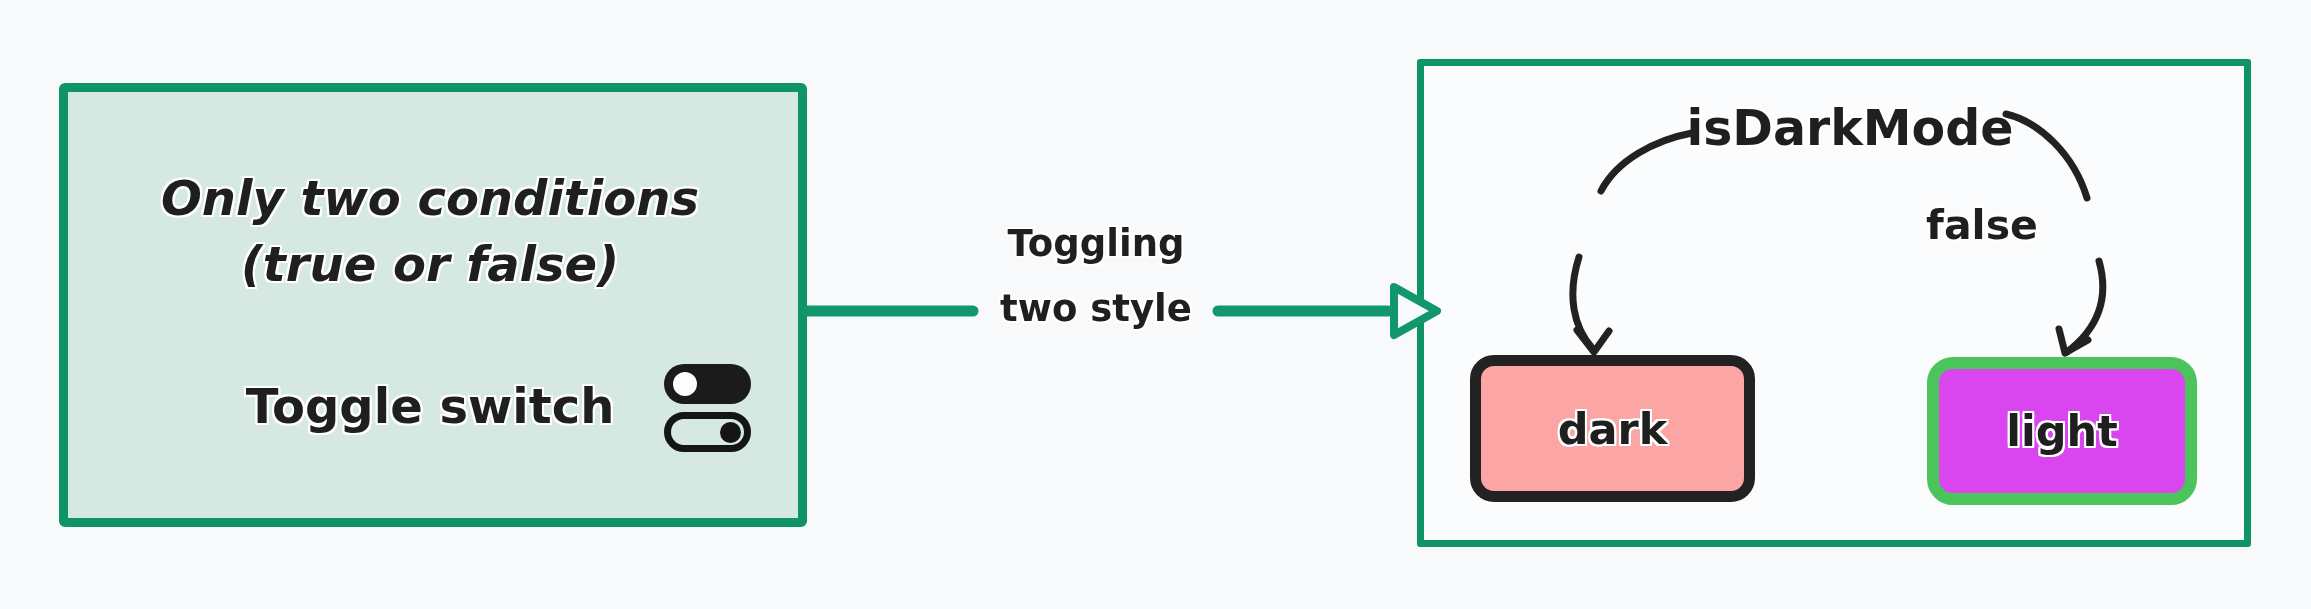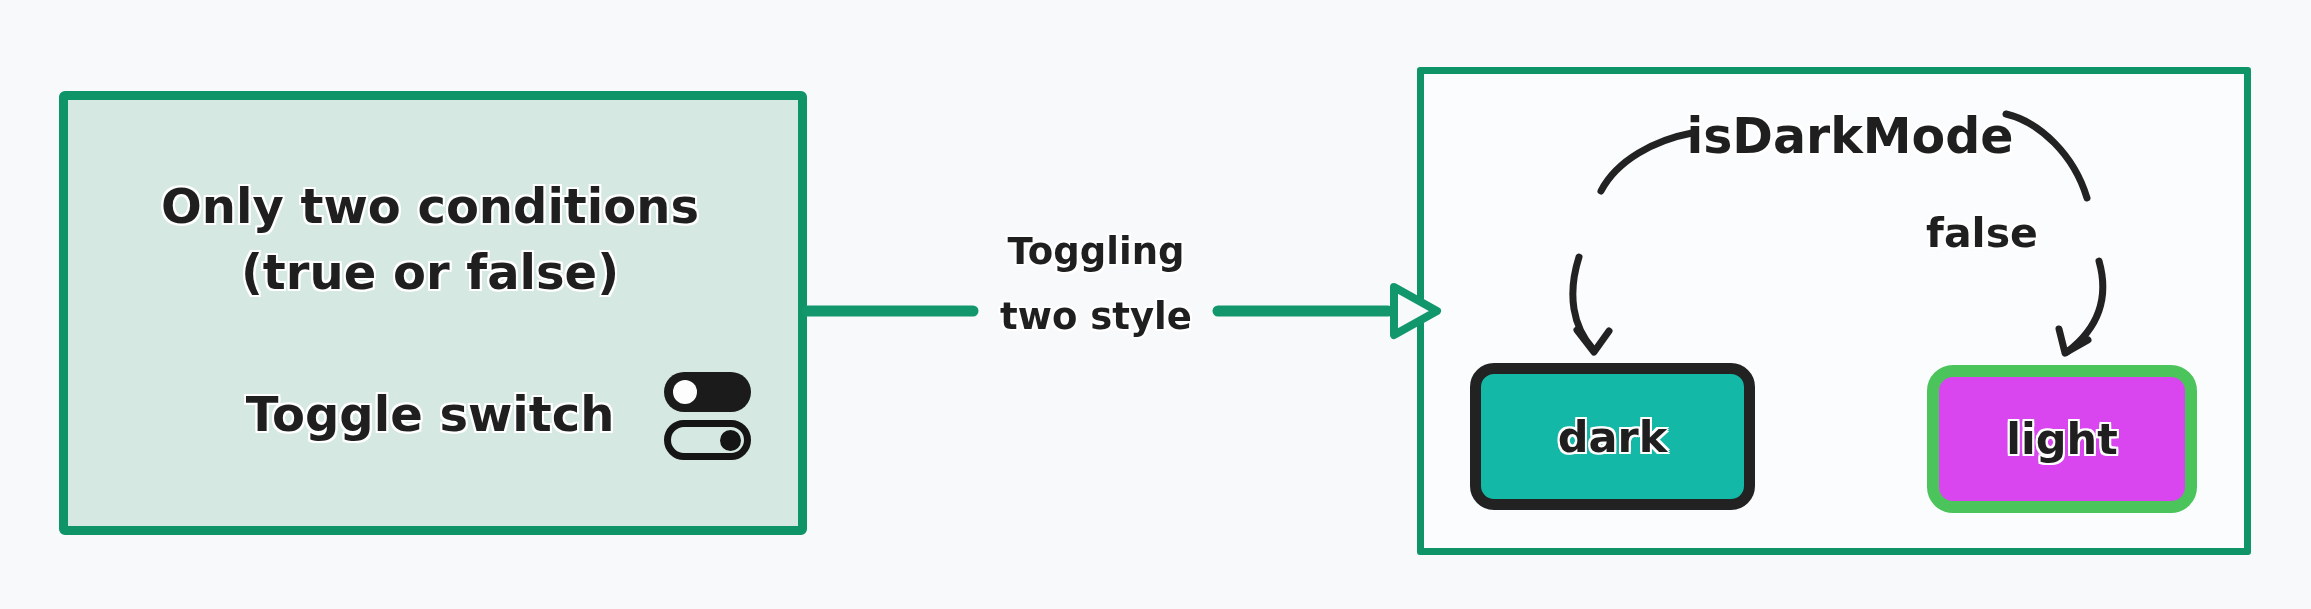--- a/index.html
+++ b/index.html
@@ -4,49 +4,49 @@
 <style>
   html,body{margin:0;padding:0;}
   .stage{
     position:relative;width:2311px;height:609px;background:#f7f9fa;
     overflow:hidden;font-family:"DejaVu Sans",sans-serif;font-weight:bold;color:#1f1f1f;
   }
   .halo{
     text-shadow:2px 0 0 #fff,-2px 0 0 #fff,0 2px 0 #fff,0 -2px 0 #fff,
                 2px 2px 0 #fff,-2px -2px 0 #fff,2px -2px 0 #fff,-2px 2px 0 #fff;
   }
-  .abs{position:absolute;margin-top:8px;}
+  .abs{position:absolute;}
   
   .left-panel{
     left:59px;top:83px;width:748px;height:444px;box-sizing:border-box;
     background:#d5e8e1;border:9px solid #0f9468;border-radius:6px;
   }
   .left-title{left:100px;top:165px;width:660px;text-align:center;
-    font-size:48px;line-height:66px;}
+    font-size:48px;line-height:66px;font-style:italic;}
   .toggle-row-label{left:150px;top:378px;width:560px;text-align:center;font-size:48px;}
   .toggle-icon{left:664px;top:364px;width:87px;height:90px;}
   .pill{position:absolute;width:87px;height:40px;border-radius:21px;box-sizing:border-box;}
   .pill-on{top:0;background:#1b1b1b;}
   .pill-on .knob{position:absolute;left:9px;top:8px;width:24px;height:24px;border-radius:50%;background:#fdfdfd;}
   .pill-off{top:48px;border:7px solid #151515;background:transparent;}
   .pill-off .knob{position:absolute;right:3px;top:3px;width:21px;height:21px;border-radius:50%;background:#151515;}
   
   .connector-label{left:896px;top:211px;width:400px;text-align:center;
     font-size:37px;line-height:65px;}
   
   .right-panel{
     left:1417px;top:59px;width:834px;height:488px;box-sizing:border-box;
     background:#fbfcfd;border:7px solid #0f9468;border-radius:3px;
   }
   .is-dark-title{left:1650px;top:100px;width:400px;text-align:center;font-size:49px;}
   .branch-true{left:1488px;top:198px;width:200px;text-align:center;font-size:41px;}
   .branch-false{left:1882px;top:201px;width:200px;text-align:center;font-size:41px;}
   .dark-box{
     left:1470px;top:355px;width:285px;height:147px;box-sizing:border-box;
-    background:#14b8a6;border:11px solid #222222;border-radius:24px;
+    background:#fca5a5;border:11px solid #222222;border-radius:24px;
     display:flex;align-items:center;justify-content:center;font-size:43px;
   }
   .light-box{
     left:1927px;top:357px;width:270px;height:148px;box-sizing:border-box;
     background:#d946ef;border:12px solid #4cc45c;border-radius:26px;
     display:flex;align-items:center;justify-content:center;font-size:43px;
   }
   svg.overlay{position:absolute;left:0;top:0;pointer-events:none;}
 </style>
 </head>

